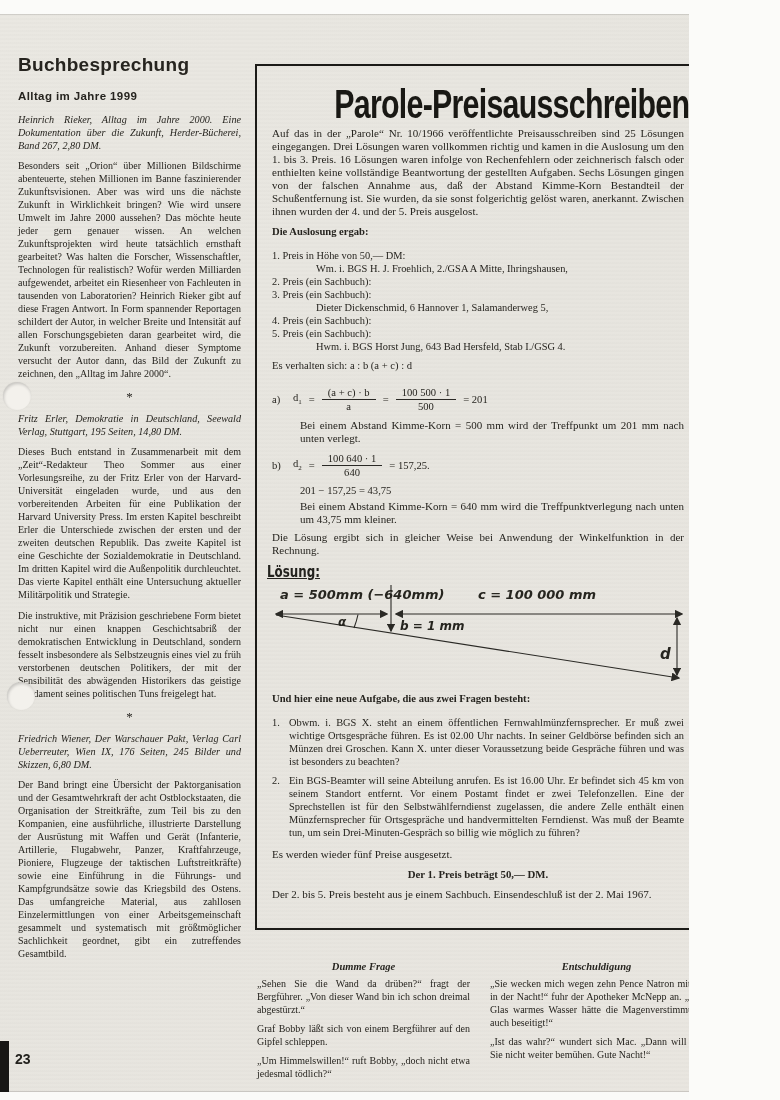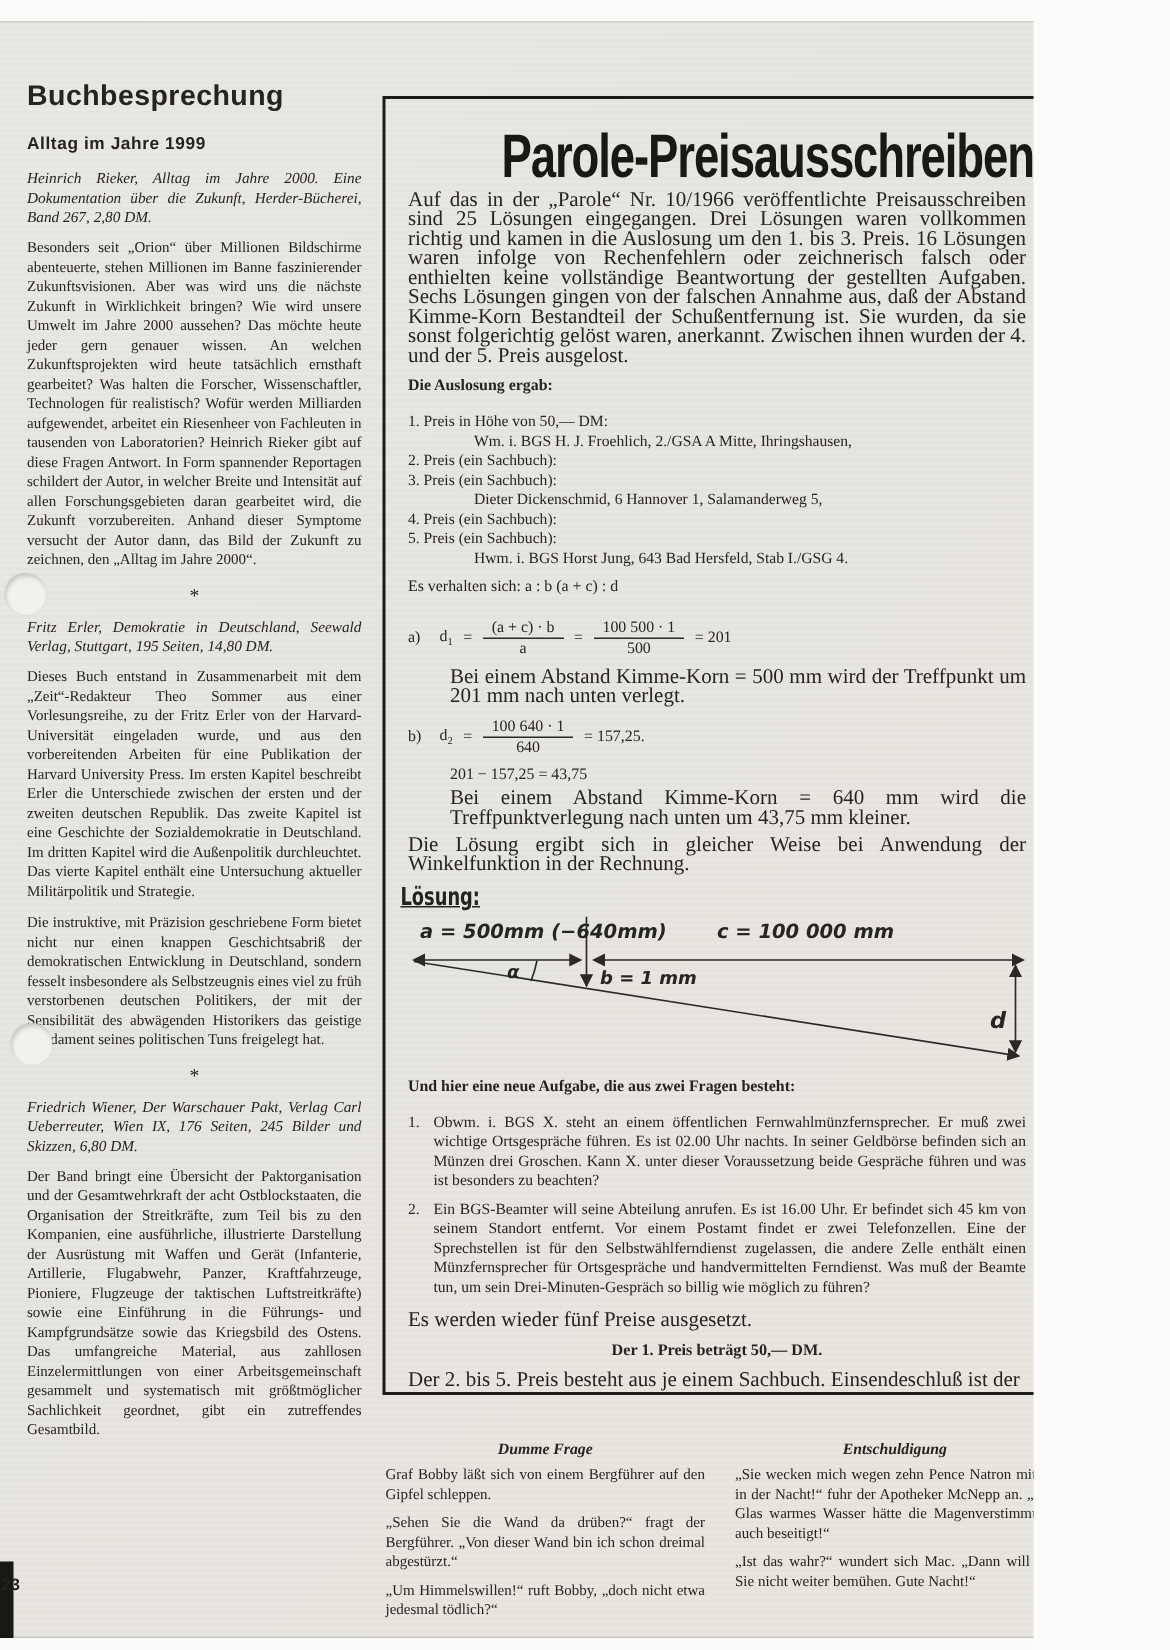--- a/index.html
+++ b/index.html
@@ -19,21 +19,21 @@
   .article-title{font-family:"Liberation Sans",sans-serif;font-weight:700;font-size:11.5px;letter-spacing:0.4px;margin:0 0 11px 0;}
   .cite{font-style:italic;font-size:10.2px;line-height:13px;text-align:justify;margin:0 0 7px 0;}
   .rbody{font-size:10px;line-height:13px;text-align:justify;margin:0;}
   .star{text-align:center;font-size:13px;line-height:13px;margin:10px 0 9px 0;}
   .mt8{margin-top:8px;}
 
   
   .box{position:absolute;left:255px;top:64px;width:446px;height:866px;border:2.5px solid #1c1b18;box-sizing:border-box;padding:0 15px;overflow:hidden;}
   .box-title-wrap{margin-top:15px;height:38px;}
   .box-title{display:inline-block;font-family:"Liberation Sans",sans-serif;font-weight:700;font-size:41px;letter-spacing:-1px;transform:scaleX(0.74);transform-origin:center;white-space:nowrap;color:#191814;}
-  .bx{font-size:14px;line-height:13px;margin:0;}
+  .bx{font-size:11px;line-height:13px;margin:0;}
   .just{text-align:justify;}
   .intro{margin-top:8px;}
   .bold-head{font-weight:700;margin-top:7px;font-size:10.6px;line-height:13px;}
   .prizes{margin-top:3px;}
   .p-label{font-size:10.4px;line-height:13px;}
   .p-winner{font-size:10.4px;line-height:13px;padding-left:44px;}
   .ratio{margin-top:6px;font-size:10.6px;line-height:13px;}
   .formula{display:flex;align-items:center;gap:7px;font-size:10.6px;margin-top:3px;min-height:34px;}
   .f-label{width:14px;}
   .frac{display:inline-flex;flex-direction:column;align-items:center;line-height:13px;}
@@ -55,21 +55,21 @@
   .closing3{margin-top:7px;}
 
   
   .jokes{position:absolute;left:257px;top:960px;width:446px;display:flex;gap:20px;}
   .joke{flex:1;}
   .joke-title{font-style:italic;font-weight:700;font-size:10.5px;line-height:13px;margin-bottom:4px;text-align:center;}
   .joke p{font-size:10px;line-height:13px;text-align:justify;margin:0 0 6px 0;}
 
   
   .page-tab-bar{position:absolute;left:0;top:1041px;width:9px;height:51px;background:#181715;}
-  .page-number{position:absolute;left:1px;top:1051px;font-family:"Liberation Sans",sans-serif;font-weight:700;font-size:11px;color:#23221e;}
+  .page-number{position:absolute;left:15px;top:1051px;font-family:"Liberation Sans",sans-serif;font-weight:700;font-size:14px;color:#23221e;}
   .hole{position:absolute;width:28px;height:28px;border-radius:50%;background:#f3f1ec;box-shadow:inset 1px 2px 3px rgba(0,0,0,0.18), 0 0 2px rgba(0,0,0,0.05);}
   .hole1{left:3px;top:382px;}
   .hole2{left:7px;top:682px;}
 </style>
 </head>
 <body>
 
 <div class="page">
   <div class="paper"></div>
   <div class="scan-right"></div>
@@ -178,22 +178,22 @@
     </div>
 
     <p class="bx closing1">Es werden wieder fünf Preise ausgesetzt.</p>
     <p class="bx closing2">Der 1. Preis beträgt 50,— DM.</p>
     <p class="bx closing3">Der 2. bis 5. Preis besteht aus je einem Sachbuch. Einsendeschluß ist der 2. Mai 1967.</p>
   </div>
 
   <div class="jokes">
     <div class="joke">
       <div class="joke-title">Dumme Frage</div>
+      <p>„Sehen Sie die Wand da drüben?“ fragt der Bergführer. „Von dieser Wand bin ich schon dreimal abgestürzt.“</p>
       <p>Graf Bobby läßt sich von einem Bergführer auf den Gipfel schleppen.</p>
-      <p>„Sehen Sie die Wand da drüben?“ fragt der Bergführer. „Von dieser Wand bin ich schon dreimal abgestürzt.“</p>
       <p>„Um Himmelswillen!“ ruft Bobby, „doch nicht etwa jedesmal tödlich?“</p>
     </div>
     <div class="joke">
       <div class="joke-title">Entschuldigung</div>
       <p>„Sie wecken mich wegen zehn Pence Natron mitten in der Nacht!“ fuhr der Apotheker McNepp an. „Ein Glas warmes Wasser hätte die Magenverstimmung auch beseitigt!“</p>
       <p>„Ist das wahr?“ wundert sich Mac. „Dann will ich Sie nicht weiter bemühen. Gute Nacht!“</p>
     </div>
   </div>
 
   <div class="page-tab-bar"></div>

